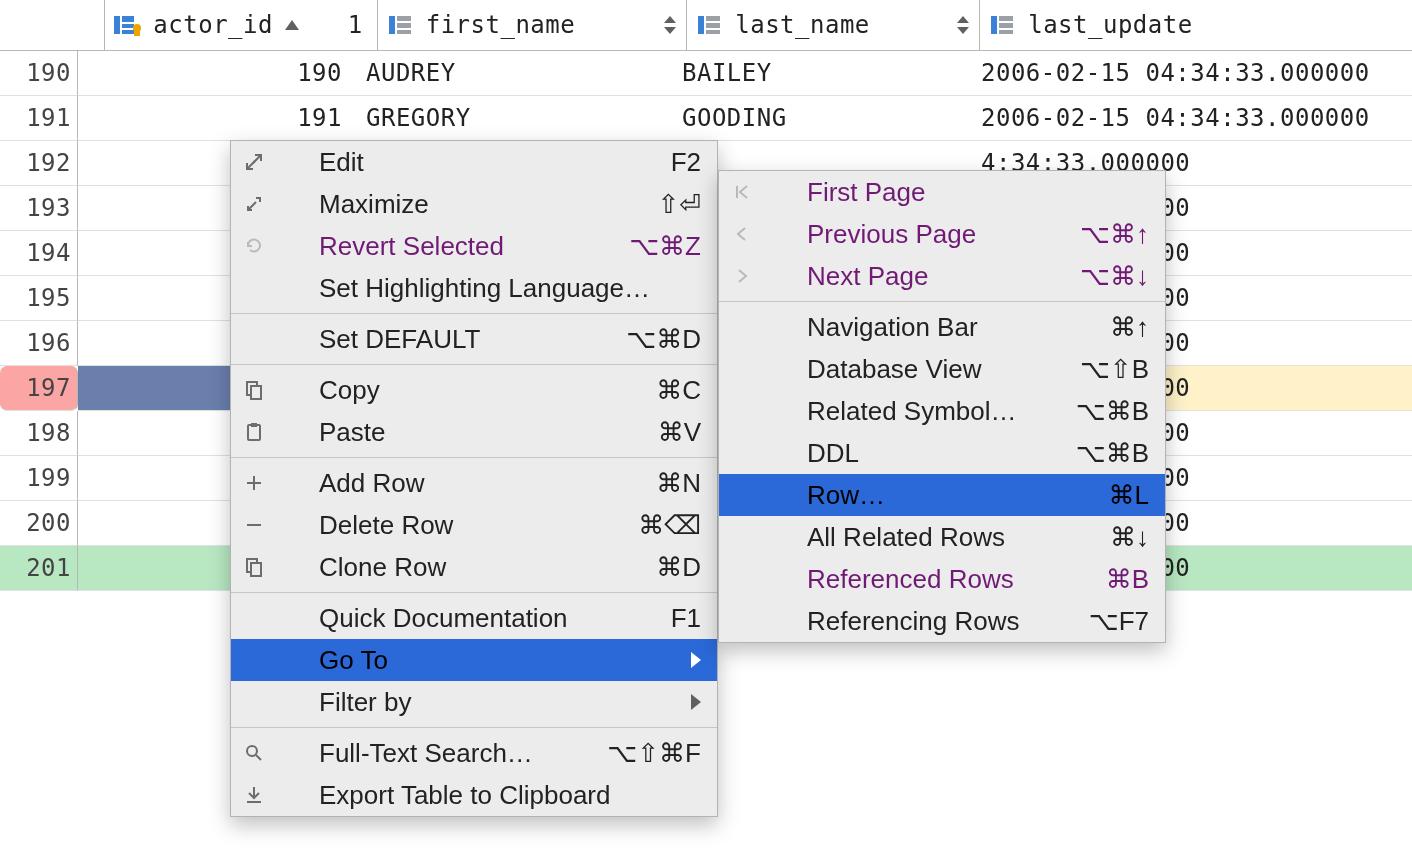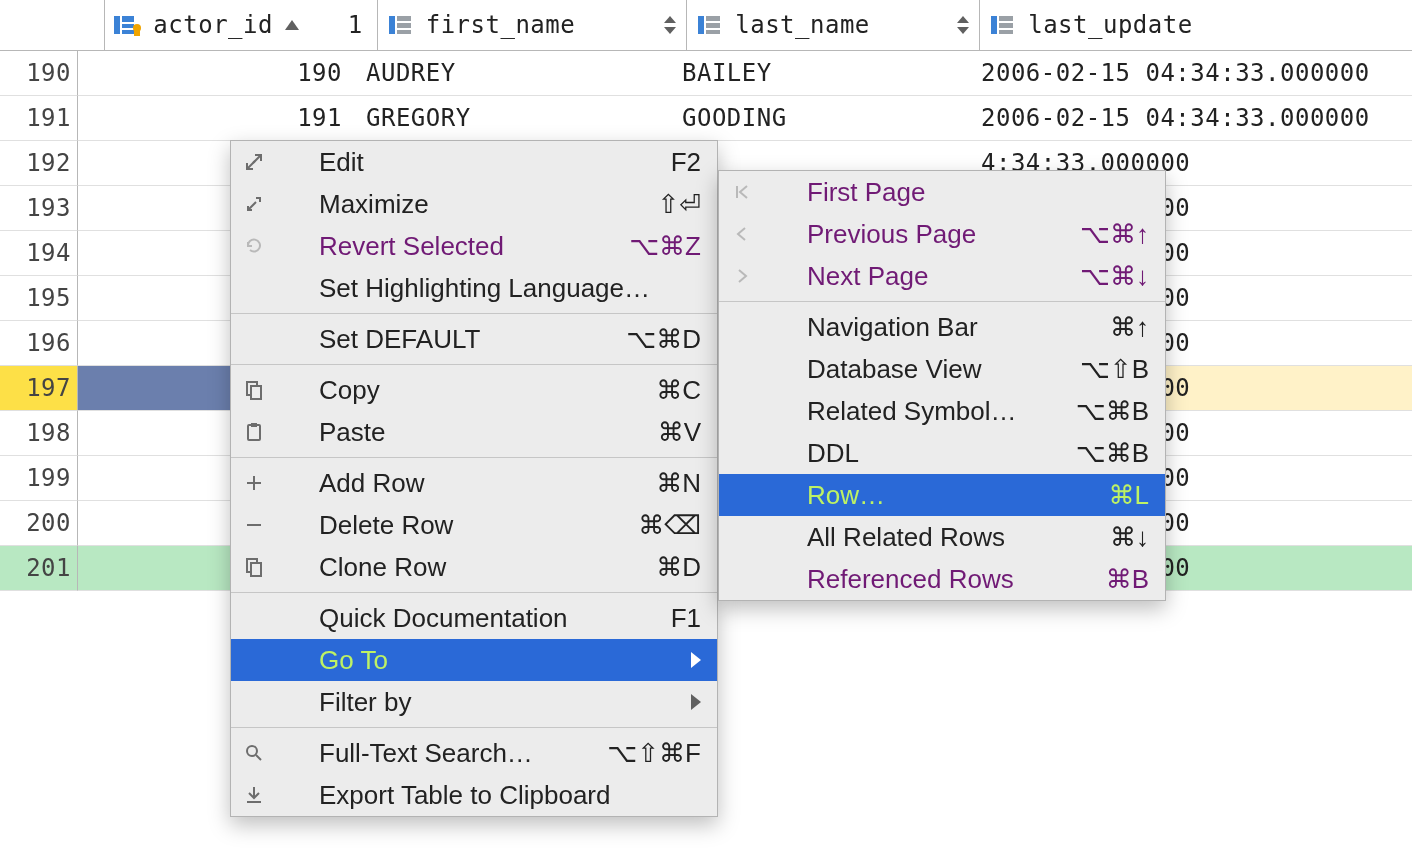--- a/index.html
+++ b/index.html
@@ -89,21 +89,21 @@
     color: #444;
     border-right: 1px solid #b7b7b7;
     background: #fff;
   }
   .c1 { width: 278px; justify-content: flex-end; padding-right: 14px; }
   .c2 { width: 316px; padding-left: 10px; }
   .c3 { width: 299px; padding-left: 10px; }
   .c4 { width: 441px; padding-left: 10px; overflow: hidden; }
 
   
-  .trow.selected .rowhdr { background: #fde047; }
+  .trow.selected .rowhdr { background: #fca5a5; border-radius: 7px; }
   .trow.selected .c1 { background: #6b7fad; color: #fff; }
   .trow.selected .c2, .trow.selected .c3, .trow.selected .c4 { background: #fff2c8; }
 
   
   .trow.newrow .rowhdr,
   .trow.newrow .c1,
   .trow.newrow .c2,
   .trow.newrow .c3,
   .trow.newrow .c4 { background: #b8e8c2; }
 
@@ -126,21 +126,21 @@
     width: 448px;
   }
   .mitem {
     height: 42px;
     display: flex;
     align-items: center;
     padding: 0 16px 0 10px;
     position: relative;
   }
   .mitem.disabled { color: #701a75; }
-  .mitem.highlight { background: #2a69d7; color: #bef264; }
+  .mitem.highlight { background: #2a69d7; color: #000000; }
   .micon {
     width: 26px; height: 26px;
     margin-right: 8px;
     display: inline-flex; align-items: center; justify-content: center;
     color: #7a7a7a;
   }
   .mitem.highlight .micon { color: #fff; }
   .mlabel { flex-shrink: 0; margin-left: 44px; }
   .mspacer { flex: 1; }
   .mshort { font-family: -apple-system, sans-serif; font-size: 26px; color: inherit; }
@@ -535,13 +535,19 @@
       <span class="mlabel">All Related Rows</span>
       <span class="mspacer"></span>
       <span class="mshort">⌘↓</span>
     </div>
     <div class="mitem disabled">
       <span class="micon"></span>
       <span class="mlabel">Referenced Rows</span>
       <span class="mspacer"></span>
       <span class="mshort">⌘B</span>
     </div>
+    <div class="mitem">
+      <span class="micon"></span>
+      <span class="mlabel">Referencing Rows</span>
+      <span class="mspacer"></span>
+      <span class="mshort">⌥F7</span>
+    </div>
   </div>
 
 </body></html>

